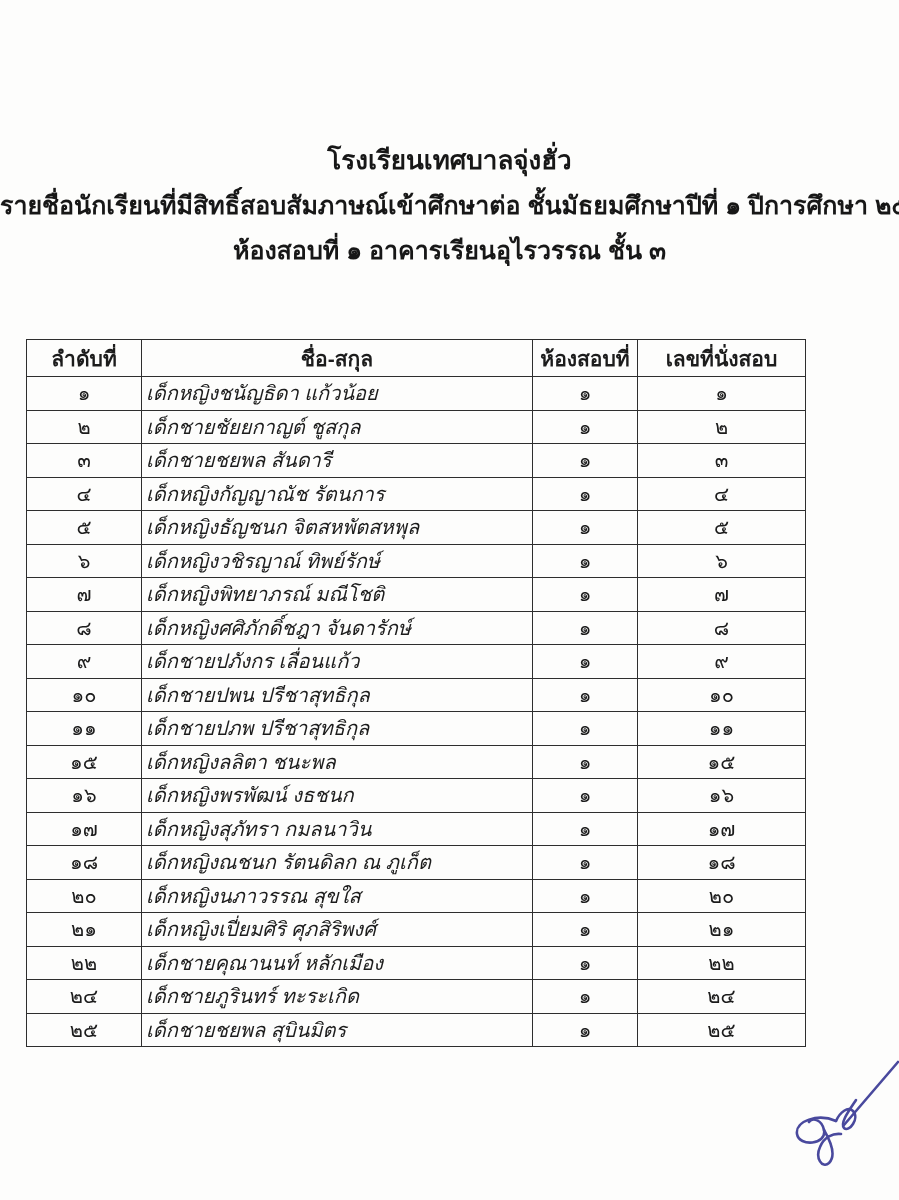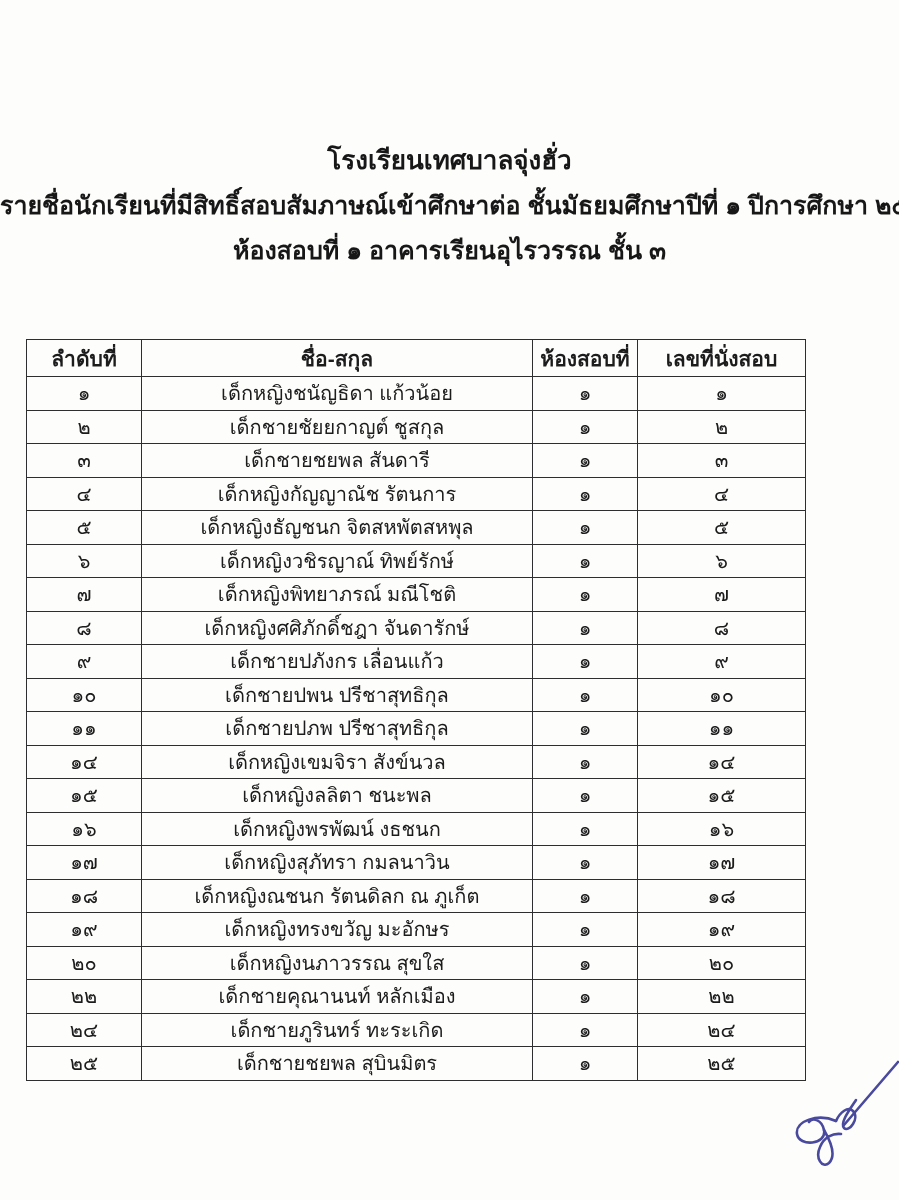--- a/index.html
+++ b/index.html
@@ -56,24 +56,25 @@
     padding: 0 2px;
   }
   table.roster td {
     height: 32.5px;
     padding: 0 4px;
   }
   td.c-no, td.c-room, td.c-seat {
     text-align: center;
   }
   td.c-name {
-    text-align: center;
+    text-align: left;
     padding-left: 11px;
     font-size: 21px;
     white-space: nowrap;
+    font-style: italic;
   }
   .signature {
     position: absolute;
     left: 770px;
     top: 1050px;
     width: 129px;
     height: 145px;
     pointer-events: none;
   }
 </style>
@@ -164,26 +165,20 @@
       <td class="c-room">๑</td>
       <td class="c-seat">๑๐</td>
     </tr>
         <tr>
       <td class="c-no">๑๑</td>
       <td class="c-name">เด็กชายปภพ ปรีชาสุทธิกุล</td>
       <td class="c-room">๑</td>
       <td class="c-seat">๑๑</td>
     </tr>
         <tr>
-      <td class="c-no">๑๔</td>
-      <td class="c-name">เด็กหญิงเขมจิรา สังข์นวล</td>
-      <td class="c-room">๑</td>
-      <td class="c-seat">๑๔</td>
-    </tr>
-        <tr>
       <td class="c-no">๑๕</td>
       <td class="c-name">เด็กหญิงลลิตา  ชนะพล</td>
       <td class="c-room">๑</td>
       <td class="c-seat">๑๕</td>
     </tr>
         <tr>
       <td class="c-no">๑๖</td>
       <td class="c-name">เด็กหญิงพรพัฒน์ งธชนก</td>
       <td class="c-room">๑</td>
       <td class="c-seat">๑๖</td>
@@ -194,30 +189,30 @@
       <td class="c-room">๑</td>
       <td class="c-seat">๑๗</td>
     </tr>
         <tr>
       <td class="c-no">๑๘</td>
       <td class="c-name">เด็กหญิงณชนก รัตนดิลก ณ ภูเก็ต</td>
       <td class="c-room">๑</td>
       <td class="c-seat">๑๘</td>
     </tr>
         <tr>
-      <td class="c-no">๑๙</td>
-      <td class="c-name">เด็กหญิงทรงขวัญ มะอักษร</td>
-      <td class="c-room">๑</td>
-      <td class="c-seat">๑๙</td>
-    </tr>
-        <tr>
       <td class="c-no">๒๐</td>
       <td class="c-name">เด็กหญิงนภาวรรณ  สุขใส</td>
       <td class="c-room">๑</td>
       <td class="c-seat">๒๐</td>
+    </tr>
+        <tr>
+      <td class="c-no">๒๑</td>
+      <td class="c-name">เด็กหญิงเปี่ยมศิริ  ศุภสิริพงศ์</td>
+      <td class="c-room">๑</td>
+      <td class="c-seat">๒๑</td>
     </tr>
         <tr>
       <td class="c-no">๒๒</td>
       <td class="c-name">เด็กชายคุณานนท์ หลักเมือง</td>
       <td class="c-room">๑</td>
       <td class="c-seat">๒๒</td>
     </tr>
         <tr>
       <td class="c-no">๒๔</td>
       <td class="c-name">เด็กชายภูรินทร์  ทะระเกิด</td>

